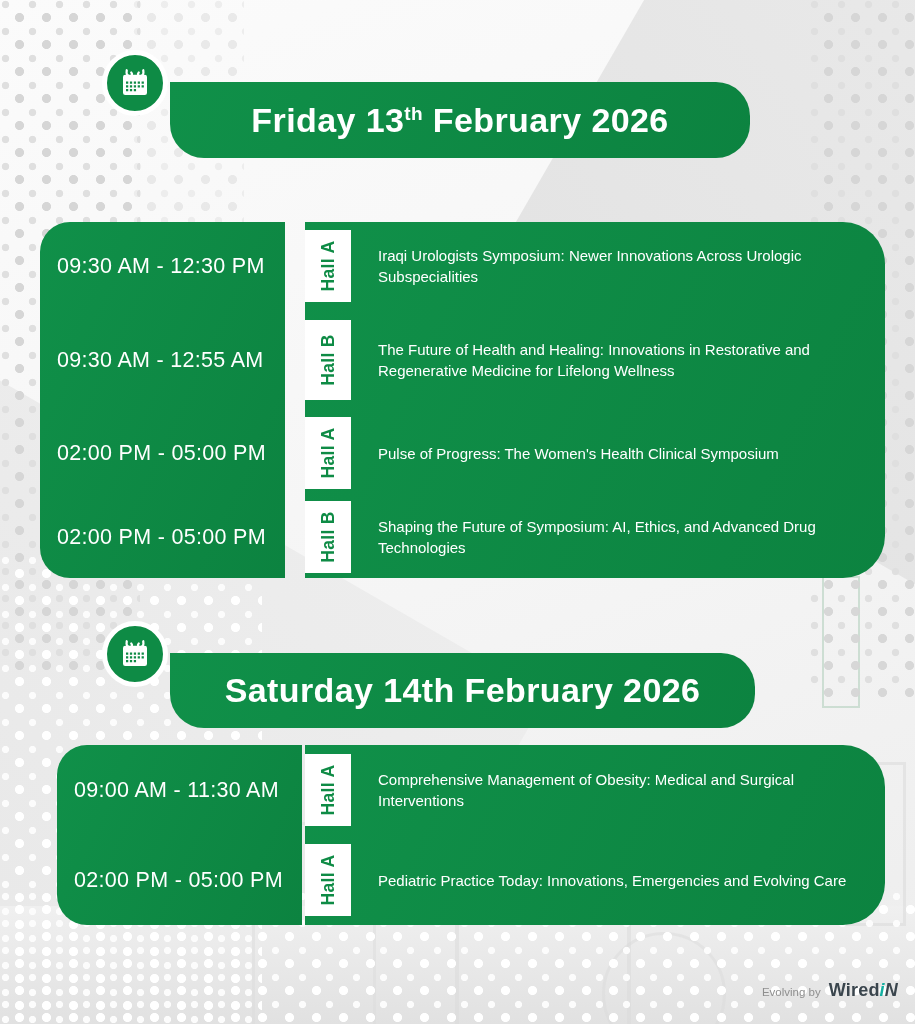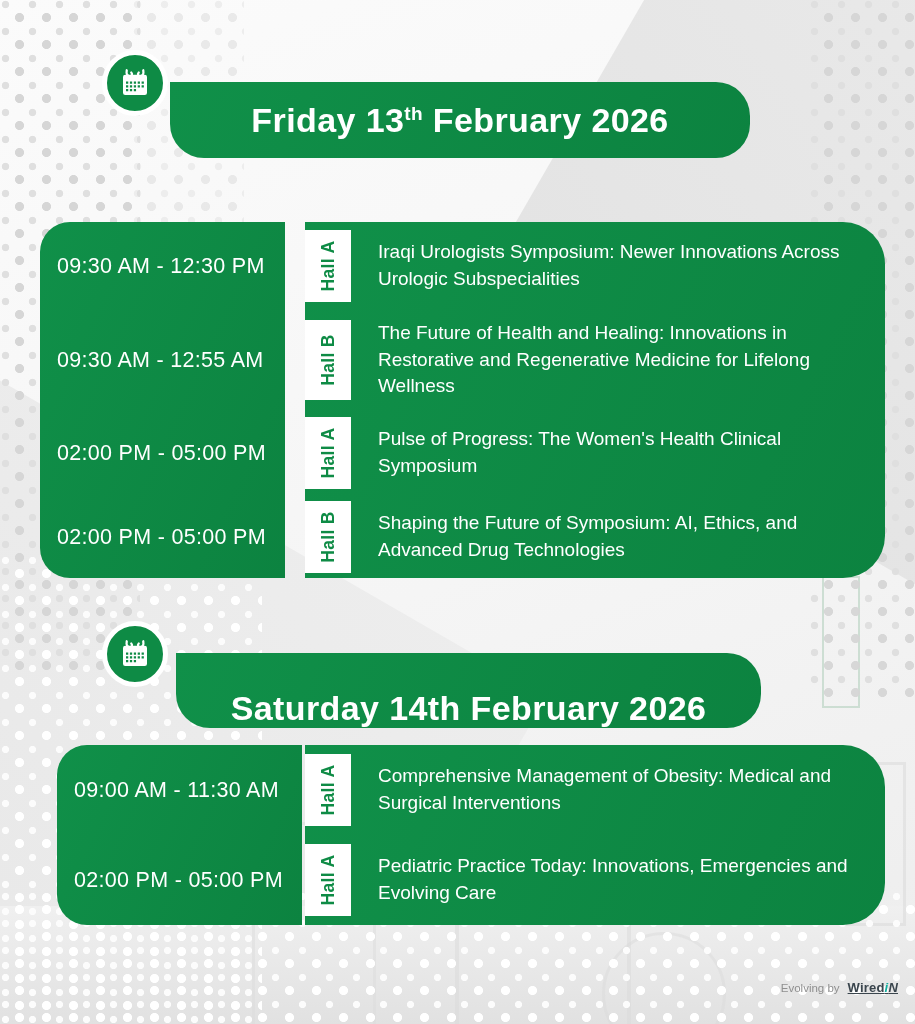--- a/index.html
+++ b/index.html
@@ -61,28 +61,28 @@
   .sessions-panel{position:absolute; z-index:2; width:580px;
     background:linear-gradient(115deg,#109049,#0C8340);
     border-radius:0 42px 42px 0; display:flex; flex-direction:column;}
   .srow{display:flex; align-items:center;}
   .hall-tab{width:46px; background:#ffffff; position:relative; flex:none;}
   .hall-tab span{position:absolute; top:0; left:0; right:0; bottom:0;
     display:flex; align-items:center; justify-content:center;
     transform:rotate(-90deg); color:#0E8B45; font-weight:700; font-size:17.5px;
     letter-spacing:.3px; white-space:nowrap;}
   .s-title{margin-left:27px; margin-right:28px; color:#fff;
-    font-size:19px; line-height:1.4; font-weight:500; max-width:482px;}
+    font-size:15px; line-height:1.4; font-weight:500; max-width:482px;}
   .rh88{height:88px;} .rh100{height:100px;} .rh86{height:86px;} .rh82{height:82px;} .rh90{height:90px;}
   .t72{height:72px;} .t80{height:80px;}
   
   #footer{position:absolute; z-index:2; right:17px; top:980px;
     display:flex; align-items:baseline; gap:8px;}
   #org-label{font-size:11.5px; color:#8f8f8f;}
-  .brand{font-size:13px; font-weight:700; color:#3A454D; letter-spacing:.2px;text-decoration:underline;}
+  .brand{font-size:18px; font-weight:700; color:#3A454D; letter-spacing:.2px;}
   .brand .b-i{color:#14AFA0; font-style:italic;}
   .brand .b-n{font-style:italic;}
 </style>
 </head>
 <body>
 
 <div id="canvas">
 
   <div class="wedge" id="wedge-tr"></div>
   <div class="wedge" id="wedge-bl"></div>
@@ -152,21 +152,21 @@
       <div class="s-title">Pulse of Progress: The Women's Health Clinical Symposium</div>
     </div>
     <div class="srow rh82">
       <div class="hall-tab t72">
           <span>Hall B</span>
         </div>
       <div class="s-title">Shaping the Future of Symposium: AI, Ethics, and Advanced Drug Technologies</div>
     </div>
   </div>
 
-  <div class="day-bar" style="left:176px; top:653px; width:585px; height:75px;align-items:flex-end;">
+  <div class="day-bar" style="left:170px; top:653px; width:585px; height:75px;">
     <div class="day-title">
       <span>Saturday 14th February 2026</span><span class="sup"></span><span></span>
     </div>
   </div>
   <div class="cal-badge" style="left:102px; top:621px;">
     <svg width="36" height="36" viewBox="0 0 48 48">
       <rect x="8" y="13" width="32" height="27" rx="3" fill="#ffffff"></rect>
       <path d="M13 7 c-1 5 1 8 4 8 c3 0 4 -3 2 -5" fill="none" stroke="#ffffff" stroke-width="3" stroke-linecap="round"></path>
       <path d="M35 7 c1 5 -1 8 -4 8 c-3 0 -4 -3 -2 -5" fill="none" stroke="#ffffff" stroke-width="3" stroke-linecap="round"></path>
       <g fill="#0E8B45">

